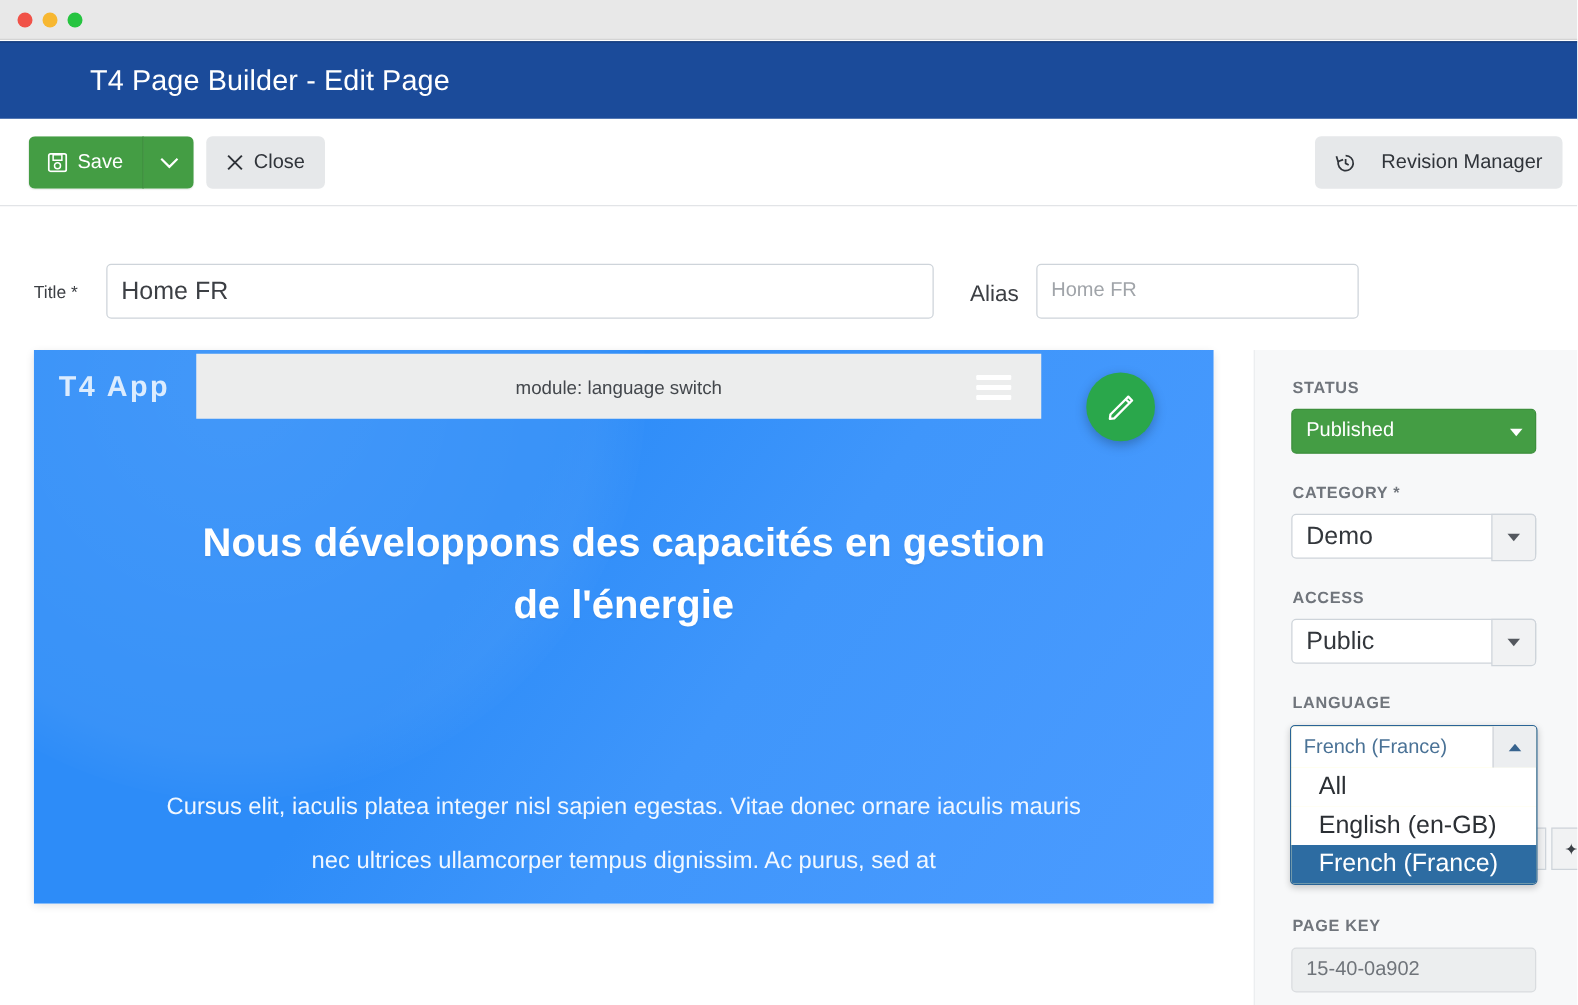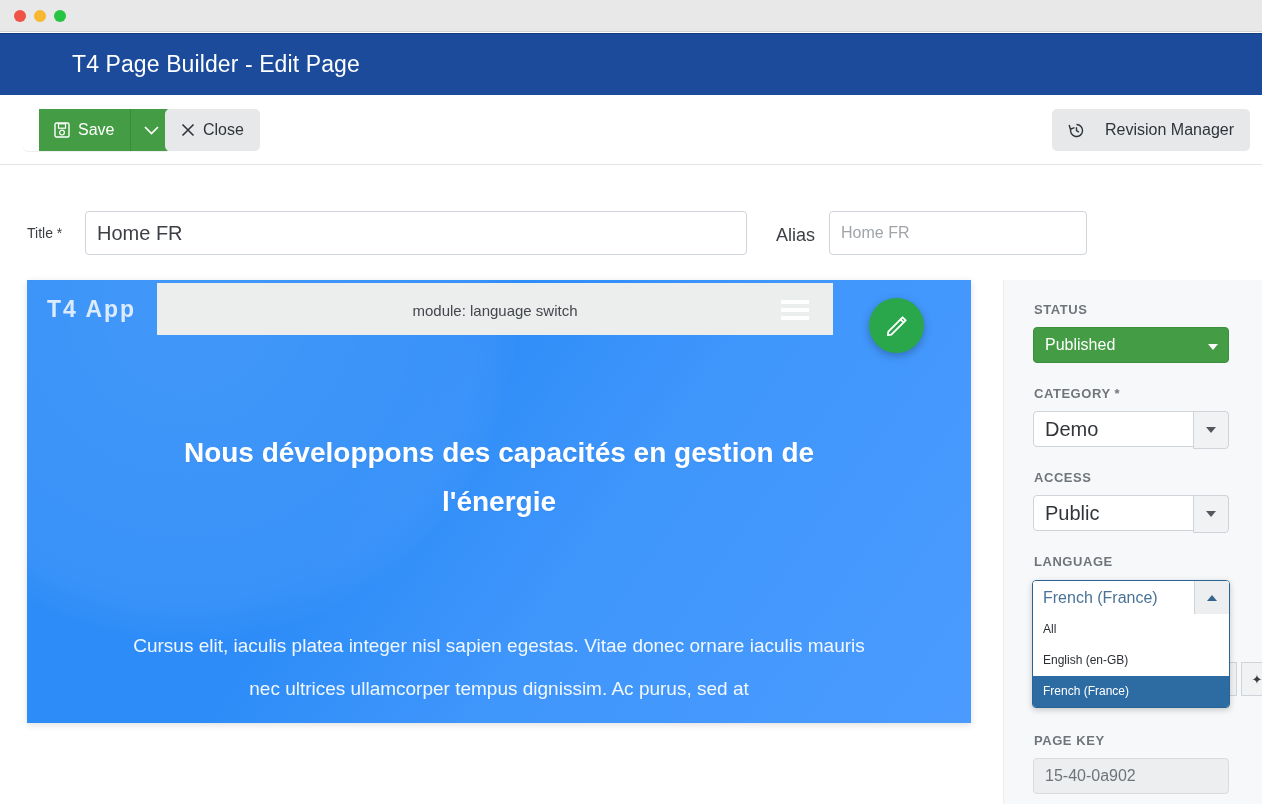--- a/index.html
+++ b/index.html
@@ -70,21 +70,20 @@
     border-radius: 5px; overflow: hidden;
     box-shadow: 0 1px 1px rgba(0,0,0,.07);
   }
   .btn-save {
     display: flex; align-items: center; gap: 8px;
     background: #449d44; color: #fff;
     padding: 0 16px 0 15px;
     font-size: 16px;
     border-right: 1px solid #3a8a3a;
     cursor: pointer;
-    margin-left: 16px;
   }
   .btn-save-caret {
     background: #449d44; color: #fff;
     width: 40px; display: flex; align-items: center; justify-content: center;
     cursor: pointer;
   }
   .btn-close {
     position: absolute; left: 165px; top: 14px;
     height: 42px; display: flex; align-items: center; gap: 8px;
     background: #e6e8ea; color: #30343a;
@@ -172,23 +171,23 @@
   .hamburger i { display: block; height: 4px; background: #ffffff; border-radius: 1px; }
   .edit-fab {
     position: absolute; left: 869px; top: 298px;
     width: 55px; height: 55px; border-radius: 50%;
     background: #2aa74b;
     box-shadow: 0 3px 9px rgba(0,0,0,.26);
     display: flex; align-items: center; justify-content: center;
     cursor: pointer; z-index: 6;
   }
   .hero-h1 {
-    position: absolute; left: 120px; top: 148px;
+    position: absolute; left: 120px; top: 130px;
     width: 704px; text-align: center;
-    font-size: 28px; font-weight: 700; line-height: 49px;
+    font-size: 32px; font-weight: 700; line-height: 49px;
     color: #ffffff;
     text-shadow: 0 1px 2px rgba(0,0,0,.06);
   }
   .hero-p {
     position: absolute; left: 100px; top: 344px;
     width: 744px; text-align: center;
     font-size: 19px; line-height: 43px;
     color: rgba(255,255,255,.93);
   }
 
@@ -265,21 +264,21 @@
     background: #ffffff; cursor: pointer;
   }
   .lang-head .cbox {
     position: absolute; right: 0; top: 0;
     width: 34px; height: 33px;
     background: #eceef0; border-left: 1px solid #cfd4d9;
     display: flex; align-items: center; justify-content: center;
   }
   .lang-opt {
     height: 31px; line-height: 31px;
-    font-size: 12px; padding-left: 10px;
+    font-size: 20px; padding-left: 22px;
     color: #2b2f34; background: #ffffff;
     cursor: pointer;
   }
   .lang-opt.selected { background: #2d6ca2; color: #ffffff; }
 
   
   .ghost-btns {
     position: absolute; left: 1205px; top: 662px;
     display: flex; z-index: 5;
   }

